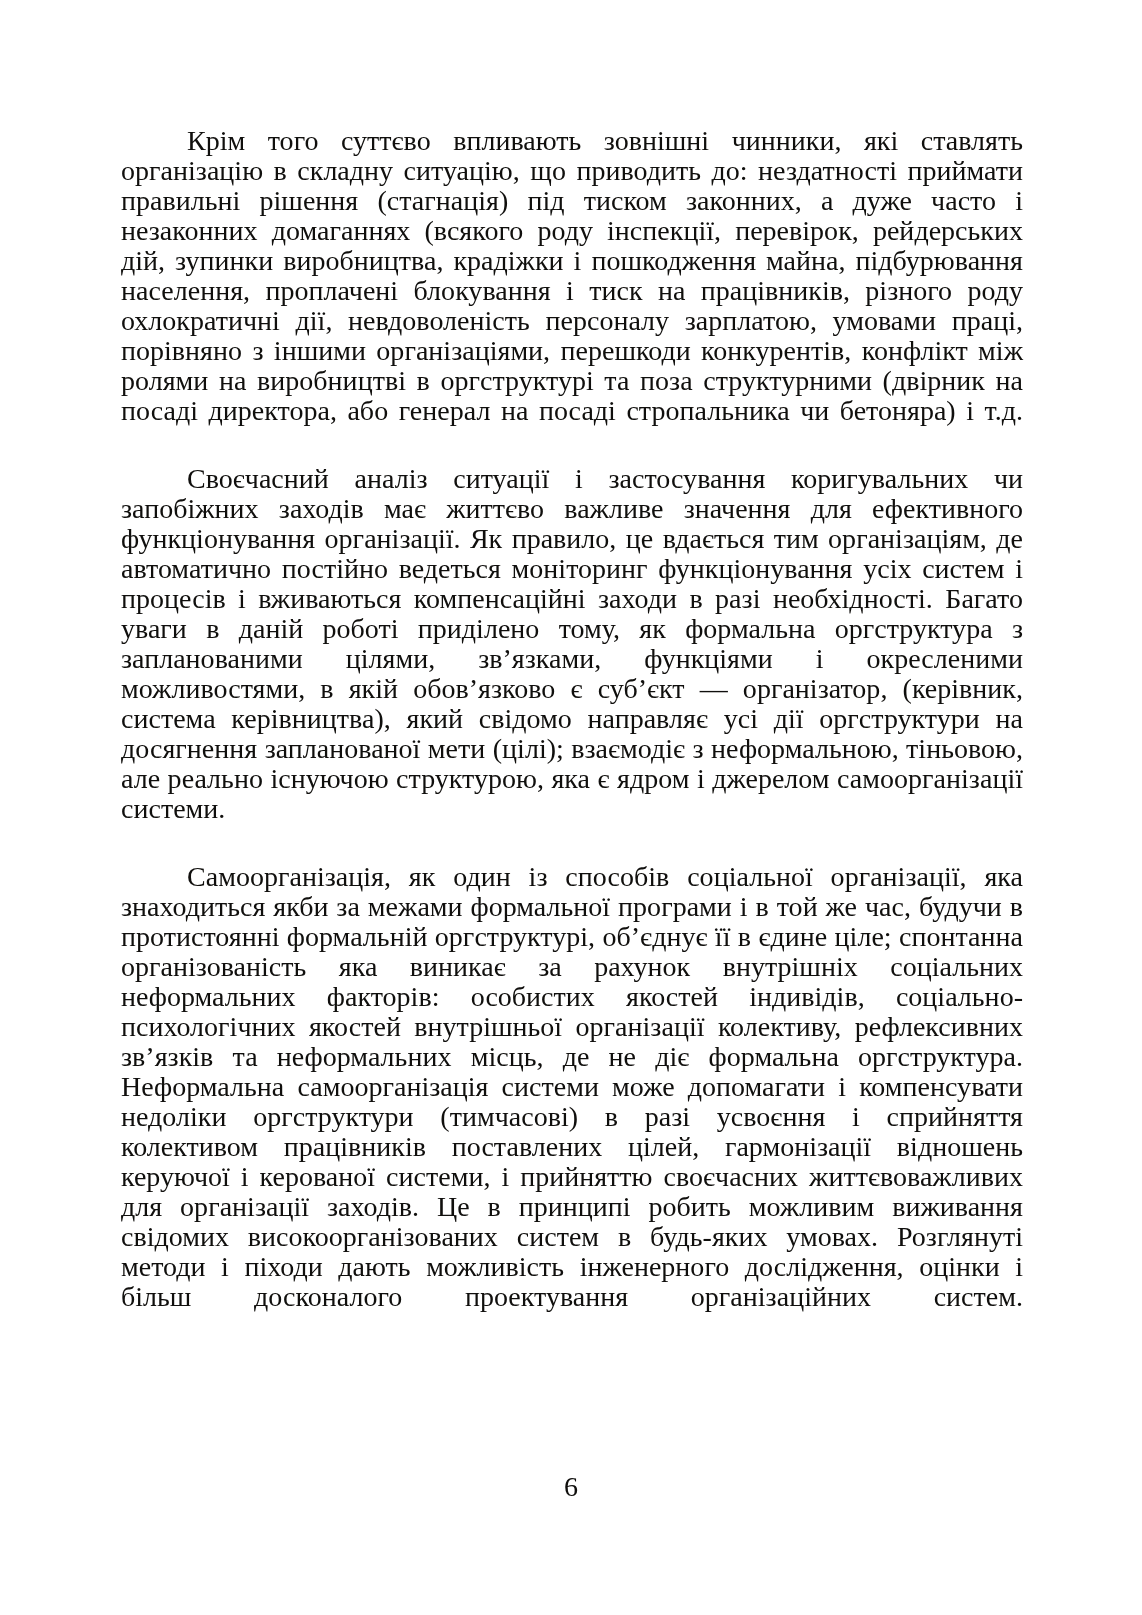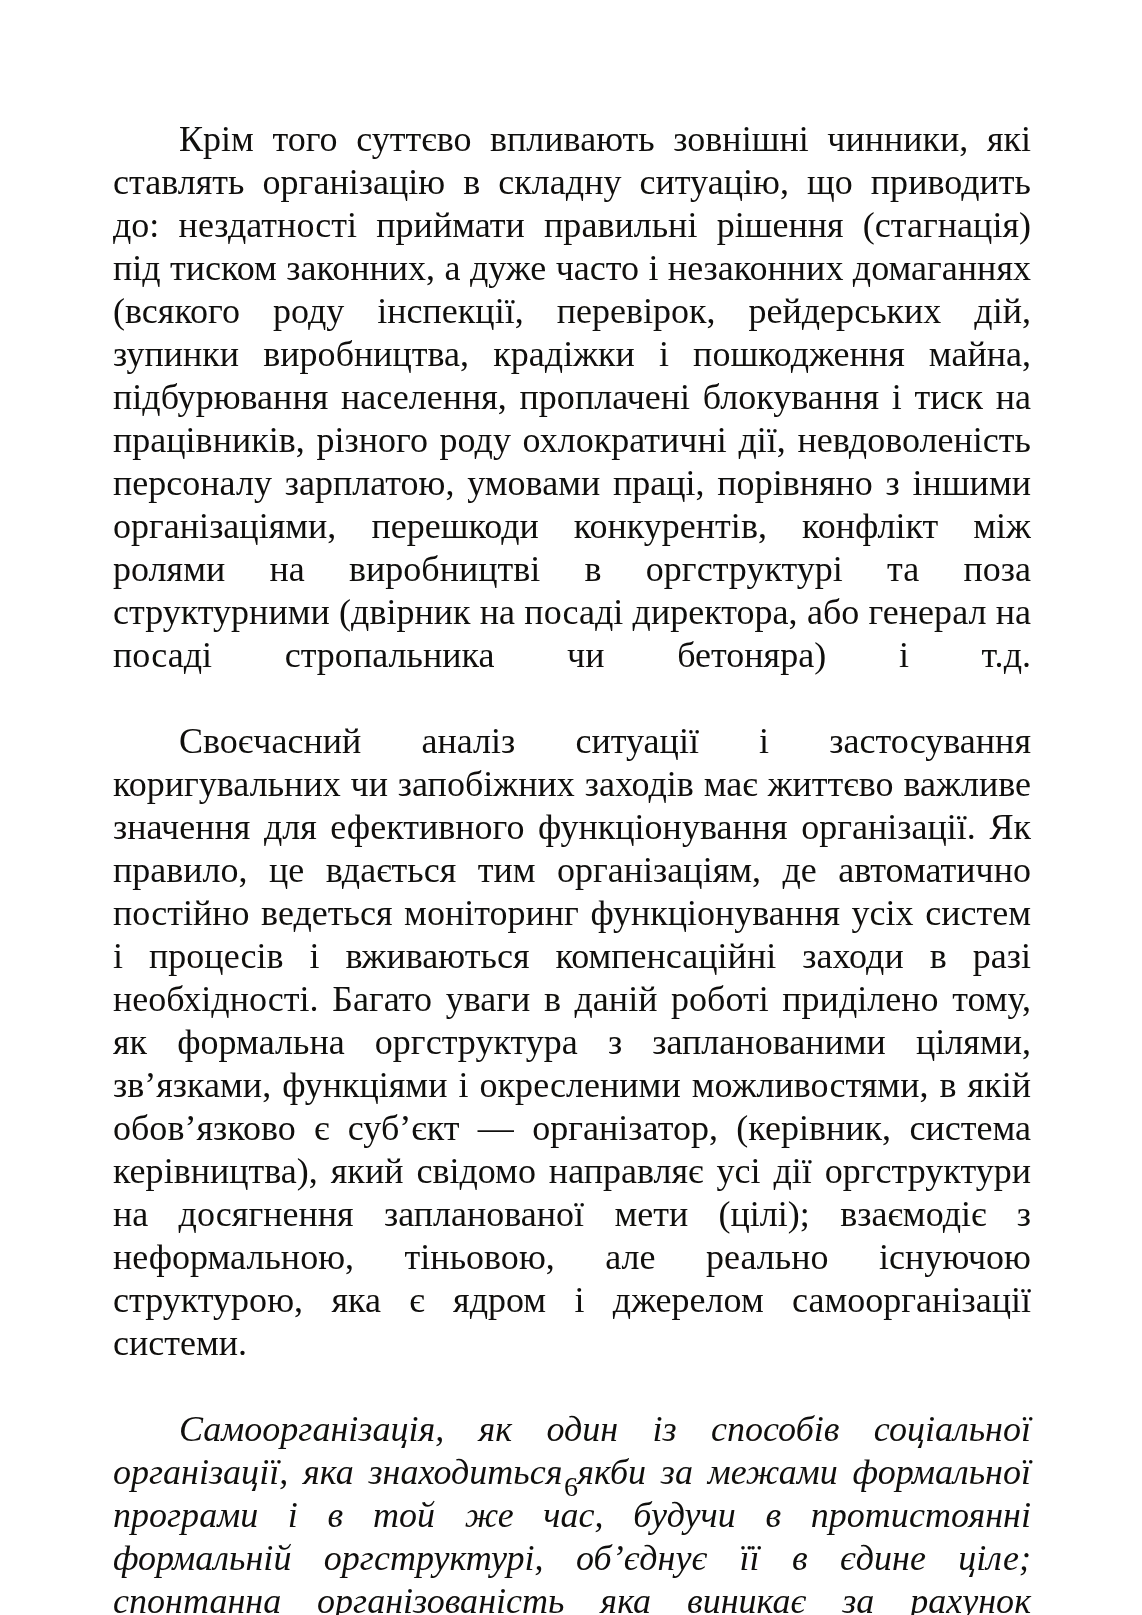--- a/index.html
+++ b/index.html
@@ -21,35 +21,34 @@
   }
 
   .text-column {
     position: absolute;
     left: 113px;
     top: 118px;
     width: 918px;
   }
 
   .paragraph {
-    margin: 0;
+    margin: 8px;
     text-align: justify;
     text-justify: inter-word;
     text-indent: 66px;
-    font-size: 36px;
-    line-height: 43px;
+    font-size: 28px;
+    line-height: 30px;
     letter-spacing: 0.02px;
     word-spacing: 0.2px;
     hyphens: manual;
     -webkit-hyphens: manual;
   }
 
   .paragraph:last-of-type {
     text-align: justify;
-    font-style: italic;
   }
 
   
   .paragraph::after {
     content: "";
     display: inline-block;
     width: 100%;
   }
 
   .page-number {

